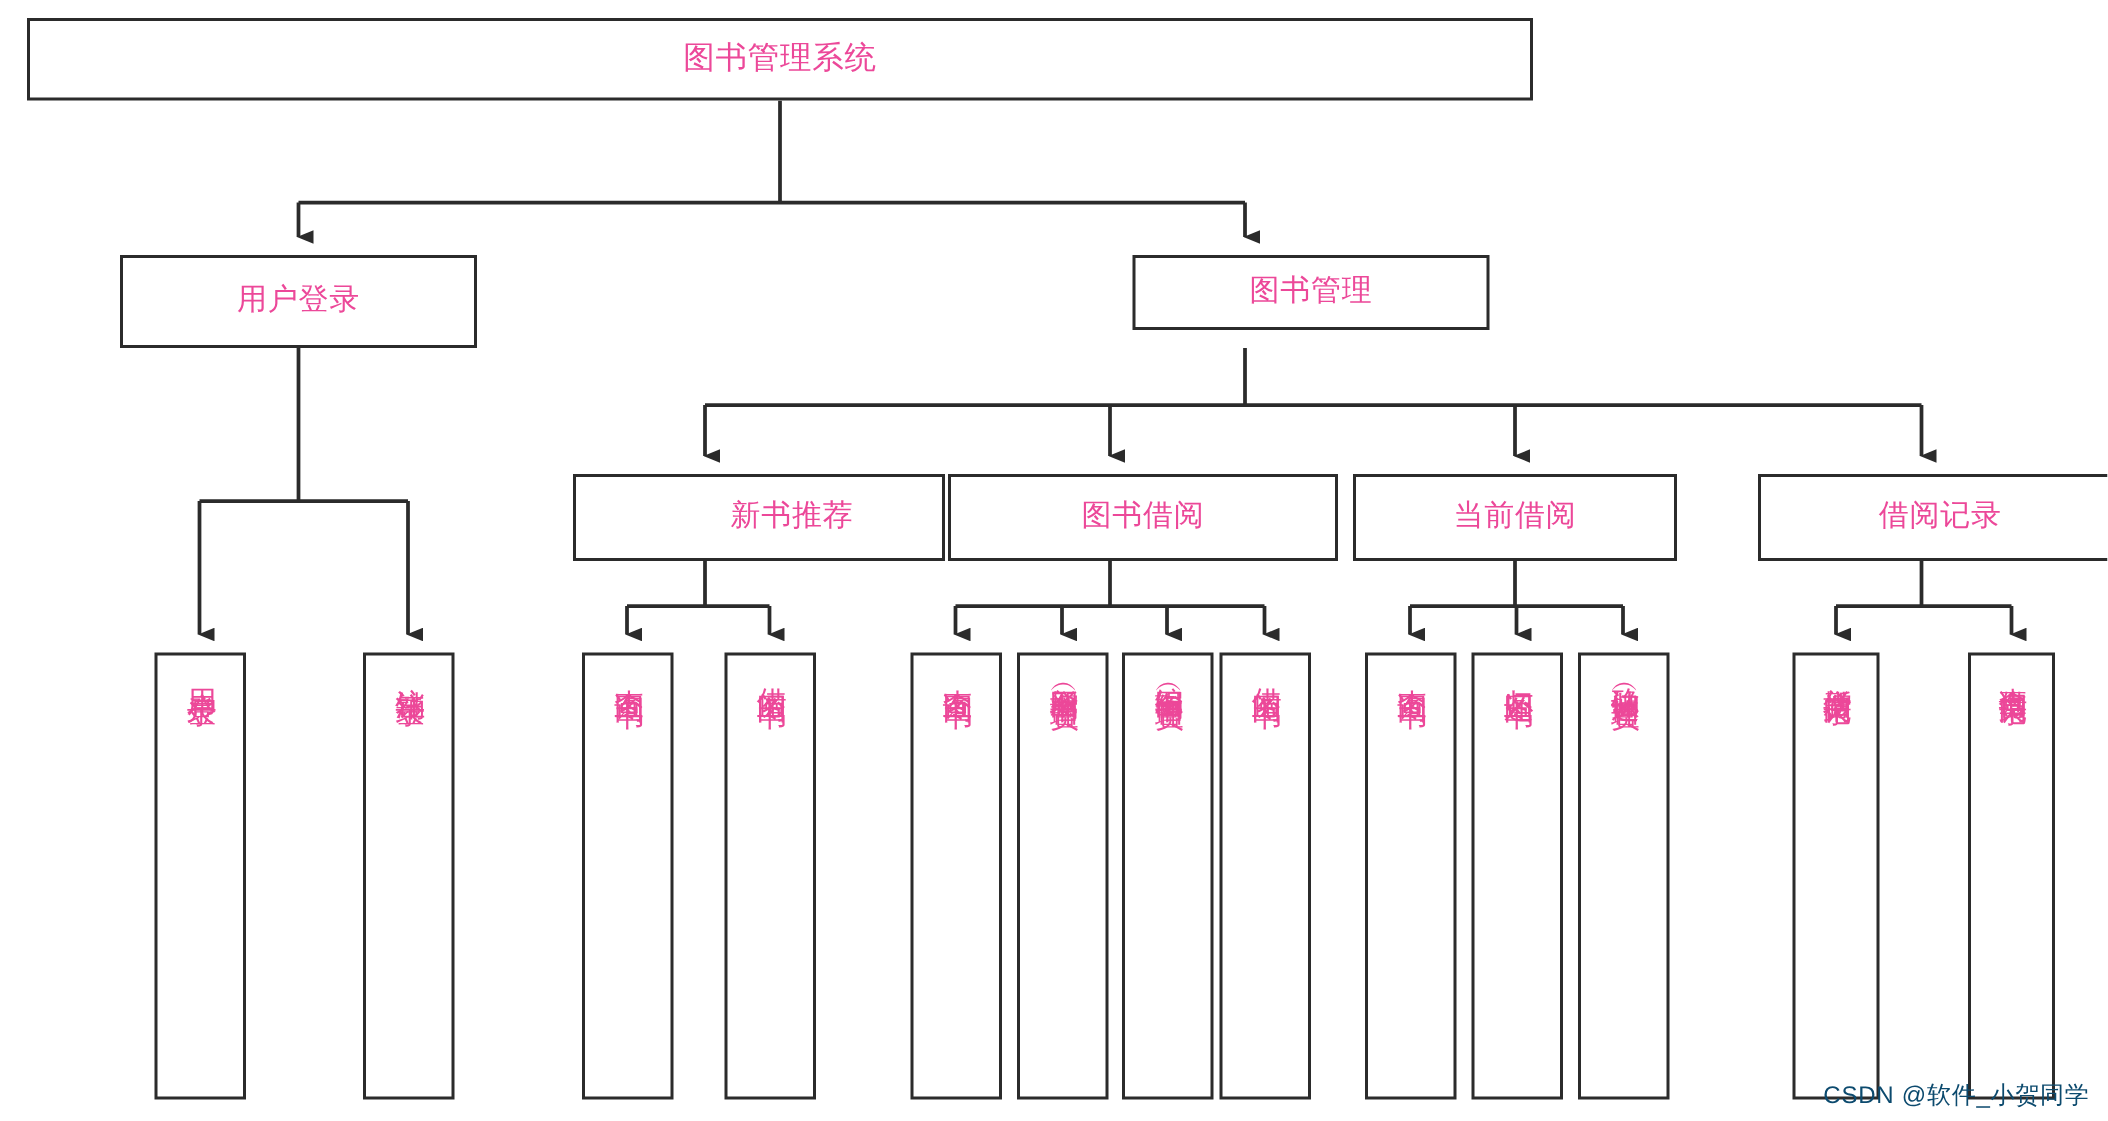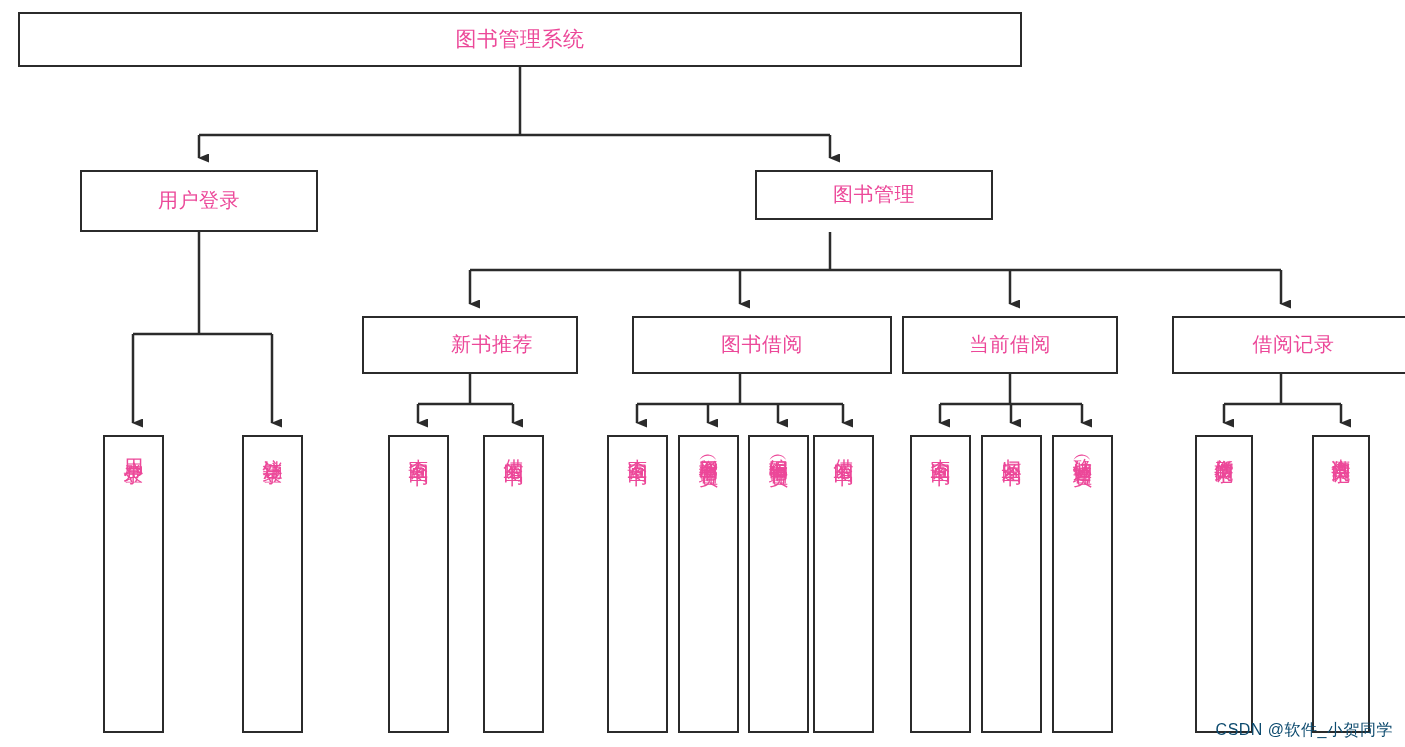--- a/index.html
+++ b/index.html
@@ -143,21 +143,21 @@
   </div>
 
   <div class="node branch" style="left:80px; top:170px; width:238px; height:62px;">
     <span class="label">用户登录</span>
   </div>
 
   <div class="node branch" style="left:711px; top:170px; width:238px; height:50px;margin-left:44px;">
     <span class="label">图书管理</span>
   </div>
 
-  <div class="node branch" style="left:362px; top:316px; width:216px; height:58px;padding-left:44px;">
+  <div class="node branch" style="left:382px; top:316px; width:248px; height:58px;padding-left:44px;">
     <span class="label">新书推荐</span>
   </div>
 
   <div class="node branch" style="left:632px; top:316px; width:260px; height:58px;">
     <span class="label">图书借阅</span>
   </div>
 
   <div class="node branch" style="left:902px; top:316px; width:216px; height:58px;font-family:Liberation Serif, serif;">
     <span class="label">当前借阅</span>
   </div>

